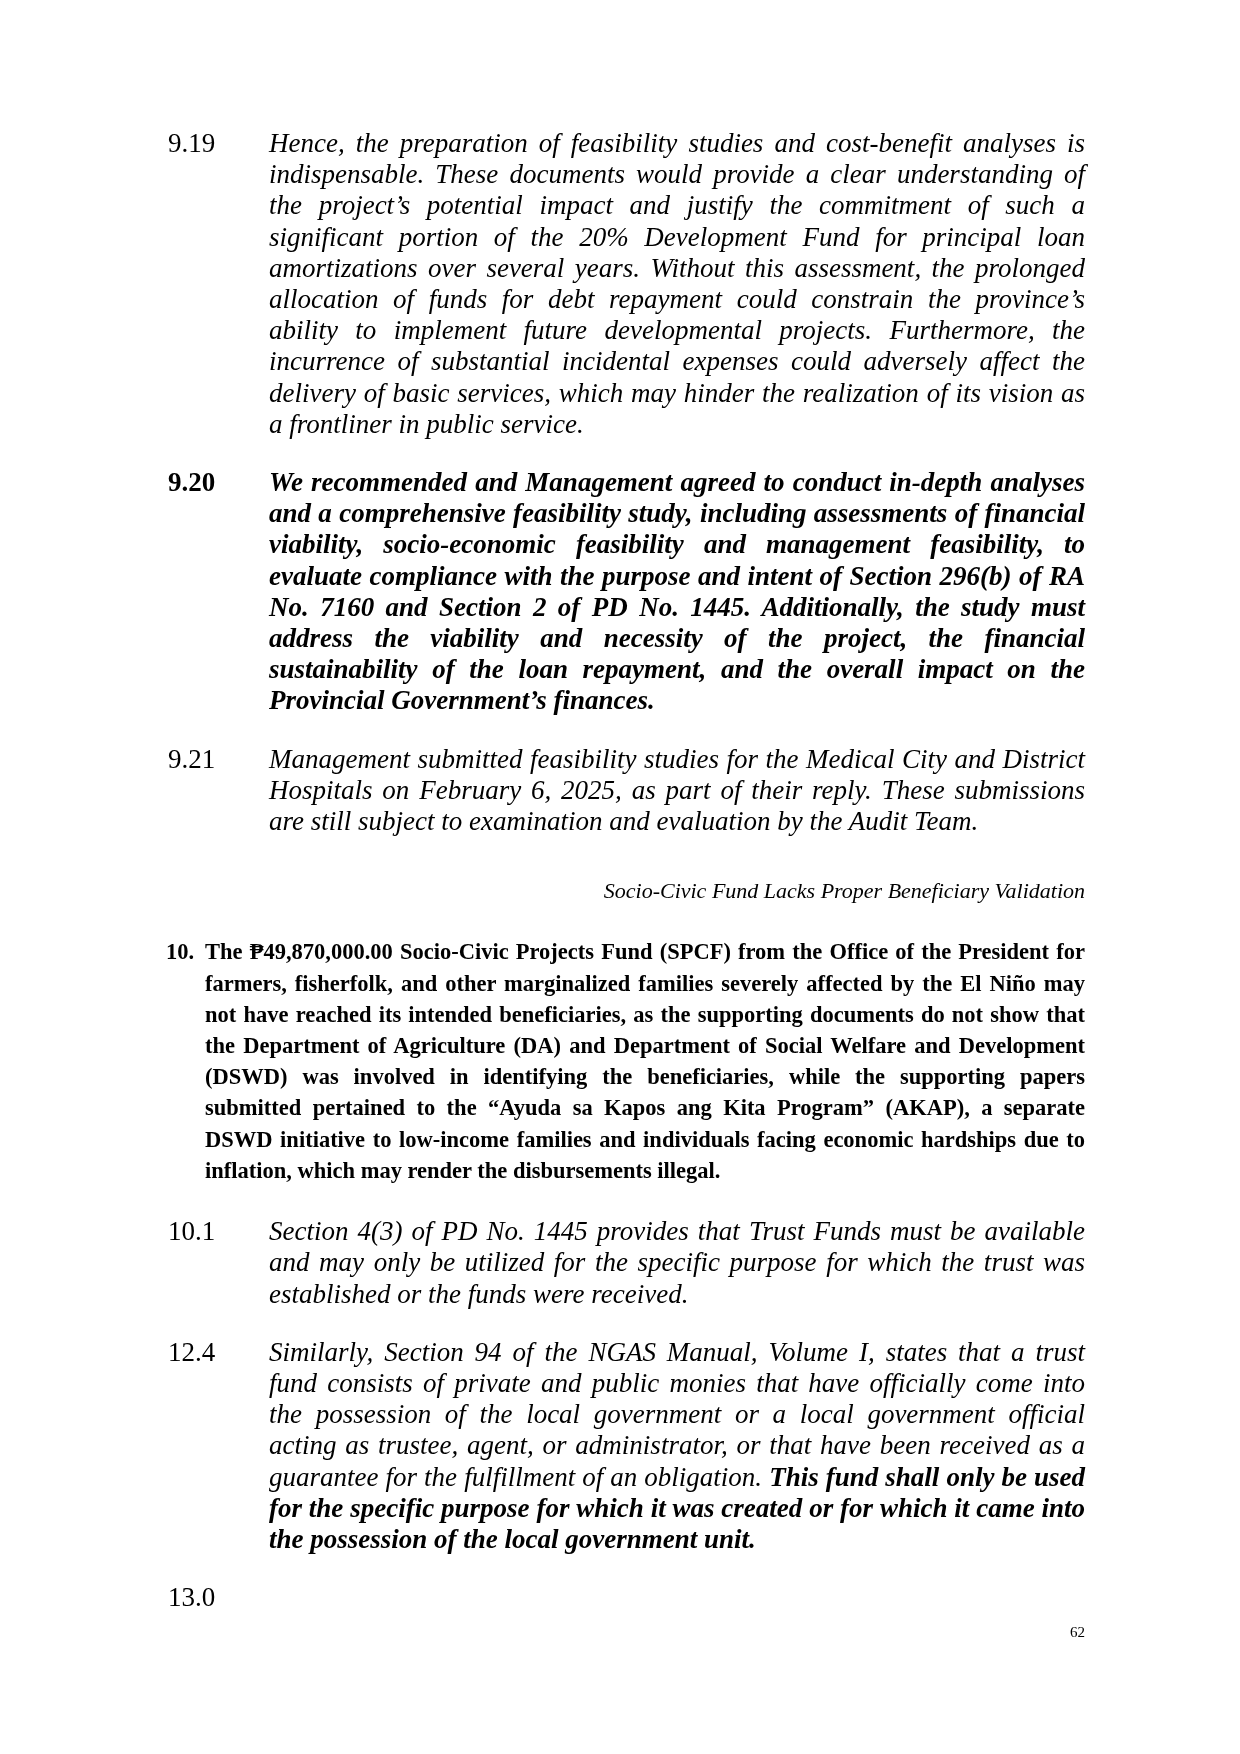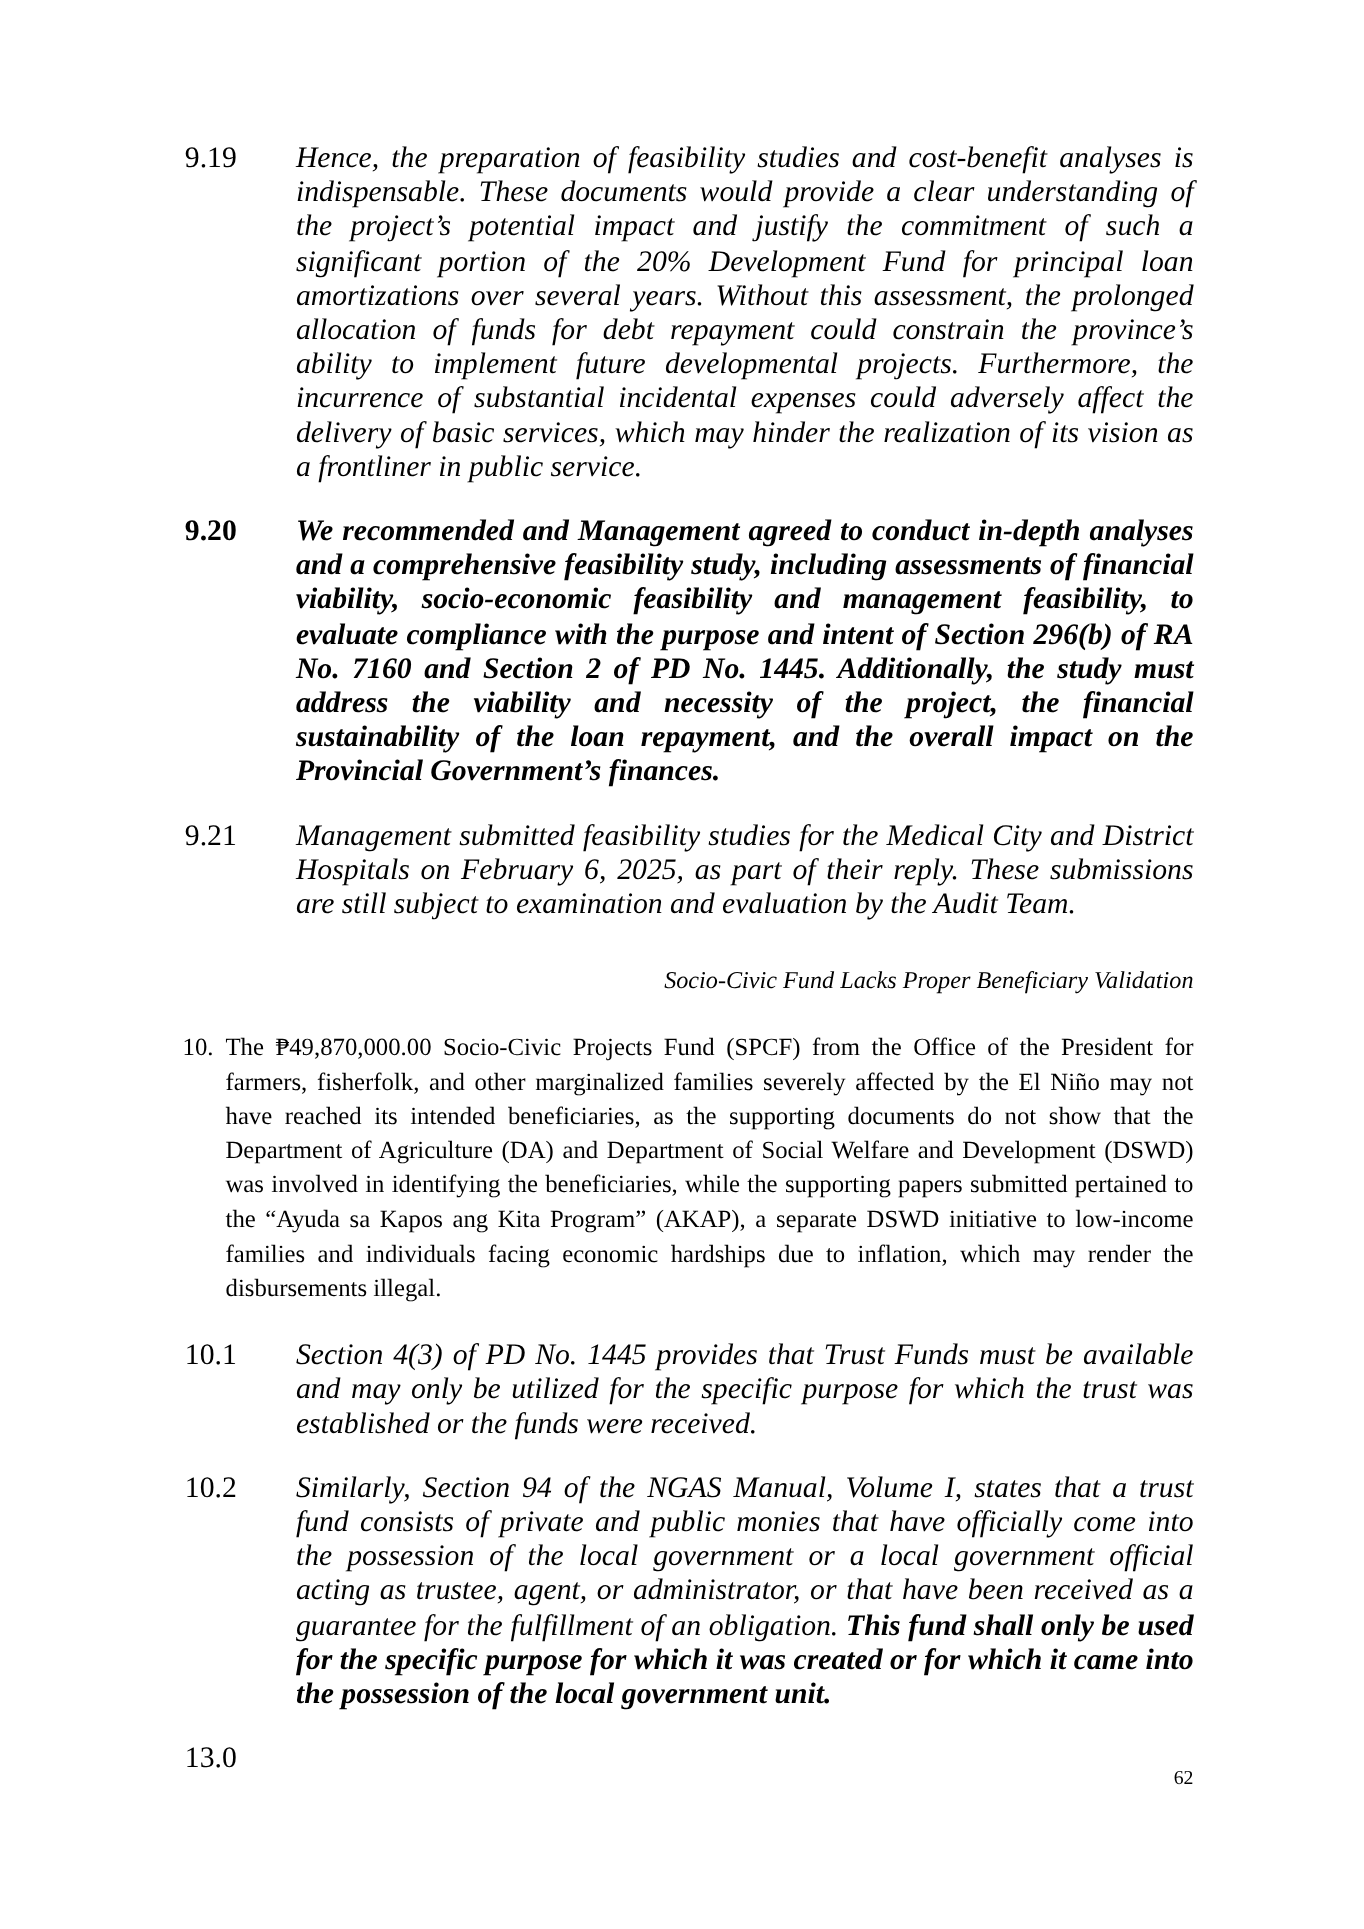--- a/index.html
+++ b/index.html
@@ -61,21 +61,21 @@
     margin: 38px 0 30px 0;
     text-align: right;
   }
 
   
   .finding {
     display: flex;
     align-items: flex-start;
     font-size: 22.5px;
     line-height: 31.2px;
-    font-weight: normal;
+    font-weight: bold;
     margin-bottom: 30px;
     margin-left: -2px;
   }
   .finding .fnum {
     flex: 0 0 auto;
     width: 39px;
     text-align: left;
     white-space: nowrap;
   }
   .finding .fbody {
@@ -83,22 +83,22 @@
     text-align: justify;
     text-justify: inter-word;
   }
 
   b.inline-bold { font-weight: bold; }
 
   
   .page-number {
     position: absolute;
     right: 155px;
-    bottom: 124px;
-    font-size: 18px;
+    bottom: 108px;
+    font-size: 15px;
     line-height: 28px;
     text-align: right;
   }
 
   
   .num-para:last-of-type { margin-bottom: 0; }
 </style>
 </head>
 <body>
 
@@ -126,21 +126,21 @@
       <div class="fnum">10.</div>
       <div class="fbody">The ₱49,870,000.00 Socio-Civic Projects Fund (SPCF) from the Office of the President for farmers, fisherfolk, and other marginalized families severely affected by the El Niño may not have reached its intended beneficiaries, as the supporting documents do not show that the Department of Agriculture (DA) and Department of Social Welfare and Development (DSWD) was involved in identifying the beneficiaries, while the supporting papers submitted pertained to the “Ayuda sa Kapos ang Kita Program” (AKAP), a separate DSWD initiative to low-income families and individuals facing economic hardships due to inflation, which may render the disbursements illegal.</div>
     </div>
 
     <div class="num-para">
       <div class="num">10.1</div>
       <div class="body">Section 4(3) of PD No. 1445 provides that Trust Funds must be available and may only be utilized for the specific purpose for which the trust was established or the funds were received.</div>
     </div>
 
     <div class="num-para">
-      <div class="num">10.2</div>
+      <div class="num">12.4</div>
       <div class="body"><span>Similarly, Section 94 of the NGAS Manual, Volume I, states that a trust fund consists of private and public monies that have officially come into the possession of the local government or a local government official acting as trustee, agent, or administrator, or that have been received as a guarantee for the fulfillment of an obligation. </span><b class="inline-bold">This fund shall only be used for the specific purpose for which it was created or for which it came into the possession of the local government unit.</b></div>
     </div>
 
     <div class="num-para">
       <div class="num">13.0</div>
     </div>
 
   </div>
 
   <div class="page-number">62</div>

